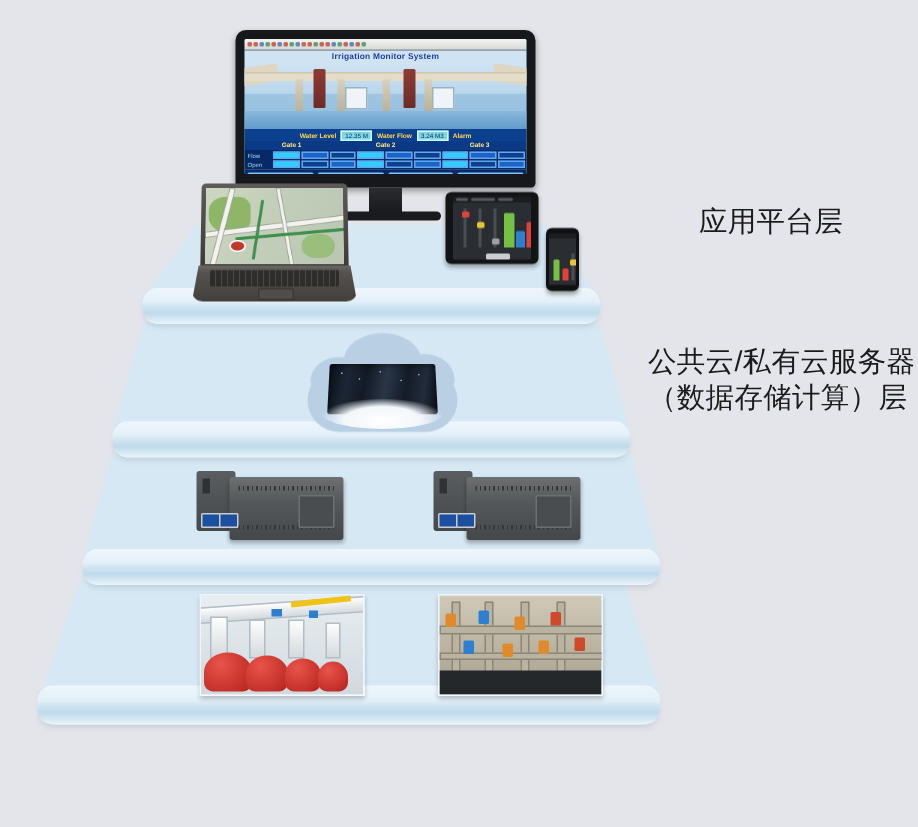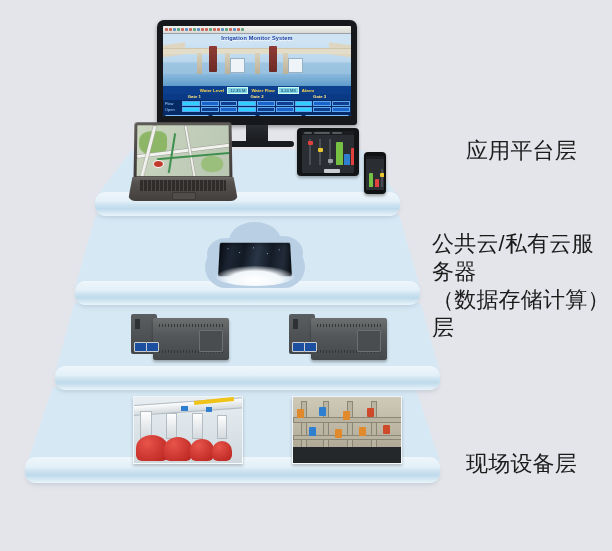--- a/index.html
+++ b/index.html
@@ -22,21 +22,21 @@
   }
   .slope{
     position:absolute;
     background:#d6e8f4;
   }
 
   
   .lbl{
     position:absolute;
     color:#1b1b1b;
-    font-size:22px;
+    font-size:19px;
     line-height:1.28;
     white-space:pre-line;
     letter-spacing:.2px;
   }
 
   
   #monitor{position:absolute;left:157px;top:20px;width:200px;height:105px;}
   .mon-bezel{
     position:absolute;inset:0;
     background:#16181c;border-radius:7px 7px 3px 3px;
@@ -424,15 +424,14 @@
     <div class="vv-act" style="left:16px;top:30px;background:#2f7fd0;"></div>
     <div class="vv-act" style="left:42px;top:32px;background:#e08a2c;"></div>
     <div class="vv-act" style="left:66px;top:30px;background:#e08a2c;"></div>
     <div class="vv-act" style="left:90px;top:28px;background:#cf4a2a;"></div>
     <div class="vv-floor"></div>
   </div>
 
   <div class="lbl" style="left:466px;top:137px;">应用平台层</div>
   <div class="lbl" style="left:432px;top:230px;">公共云/私有云服务器
 （数据存储计算）层</div>
-  <div class="lbl" style="left:466px;top:450px;">现场设备层</div>
 
 </div>
 
 </body></html>

